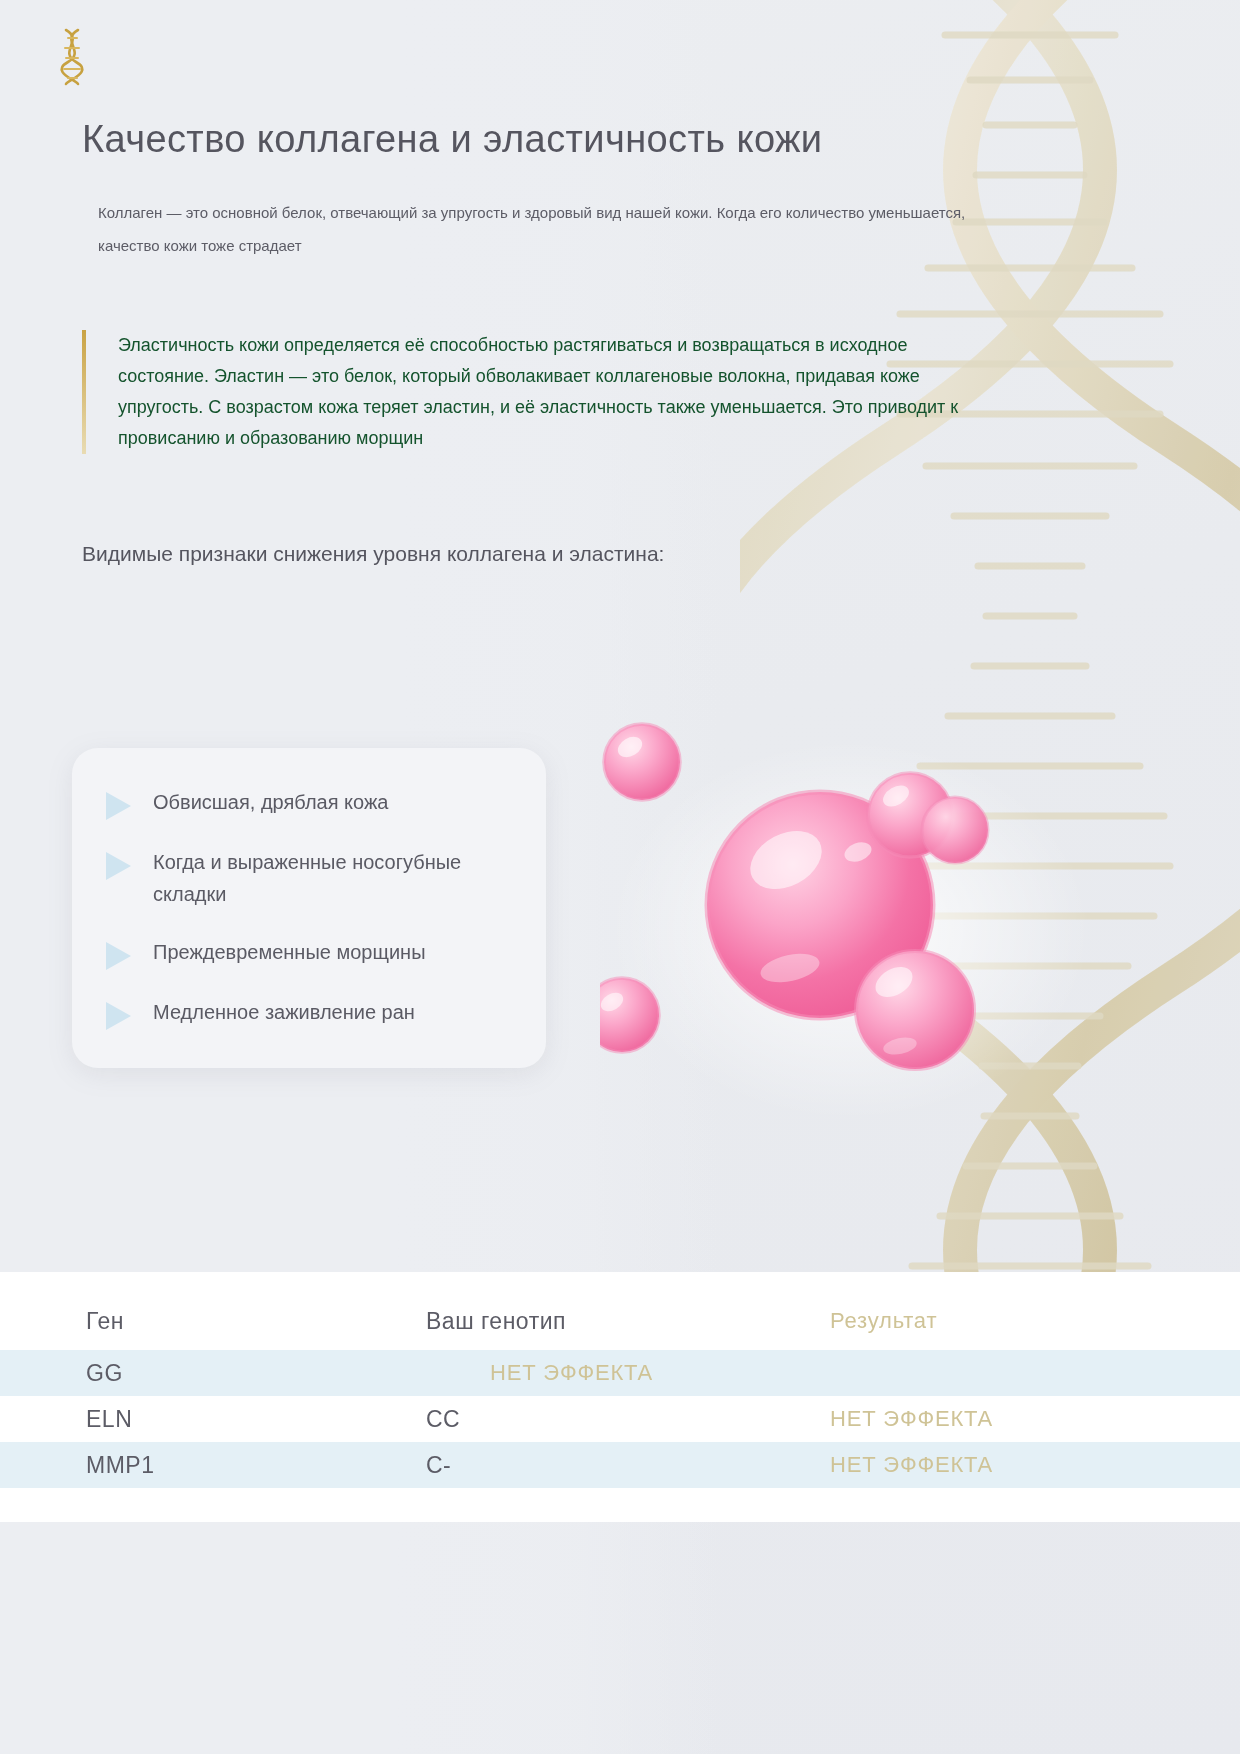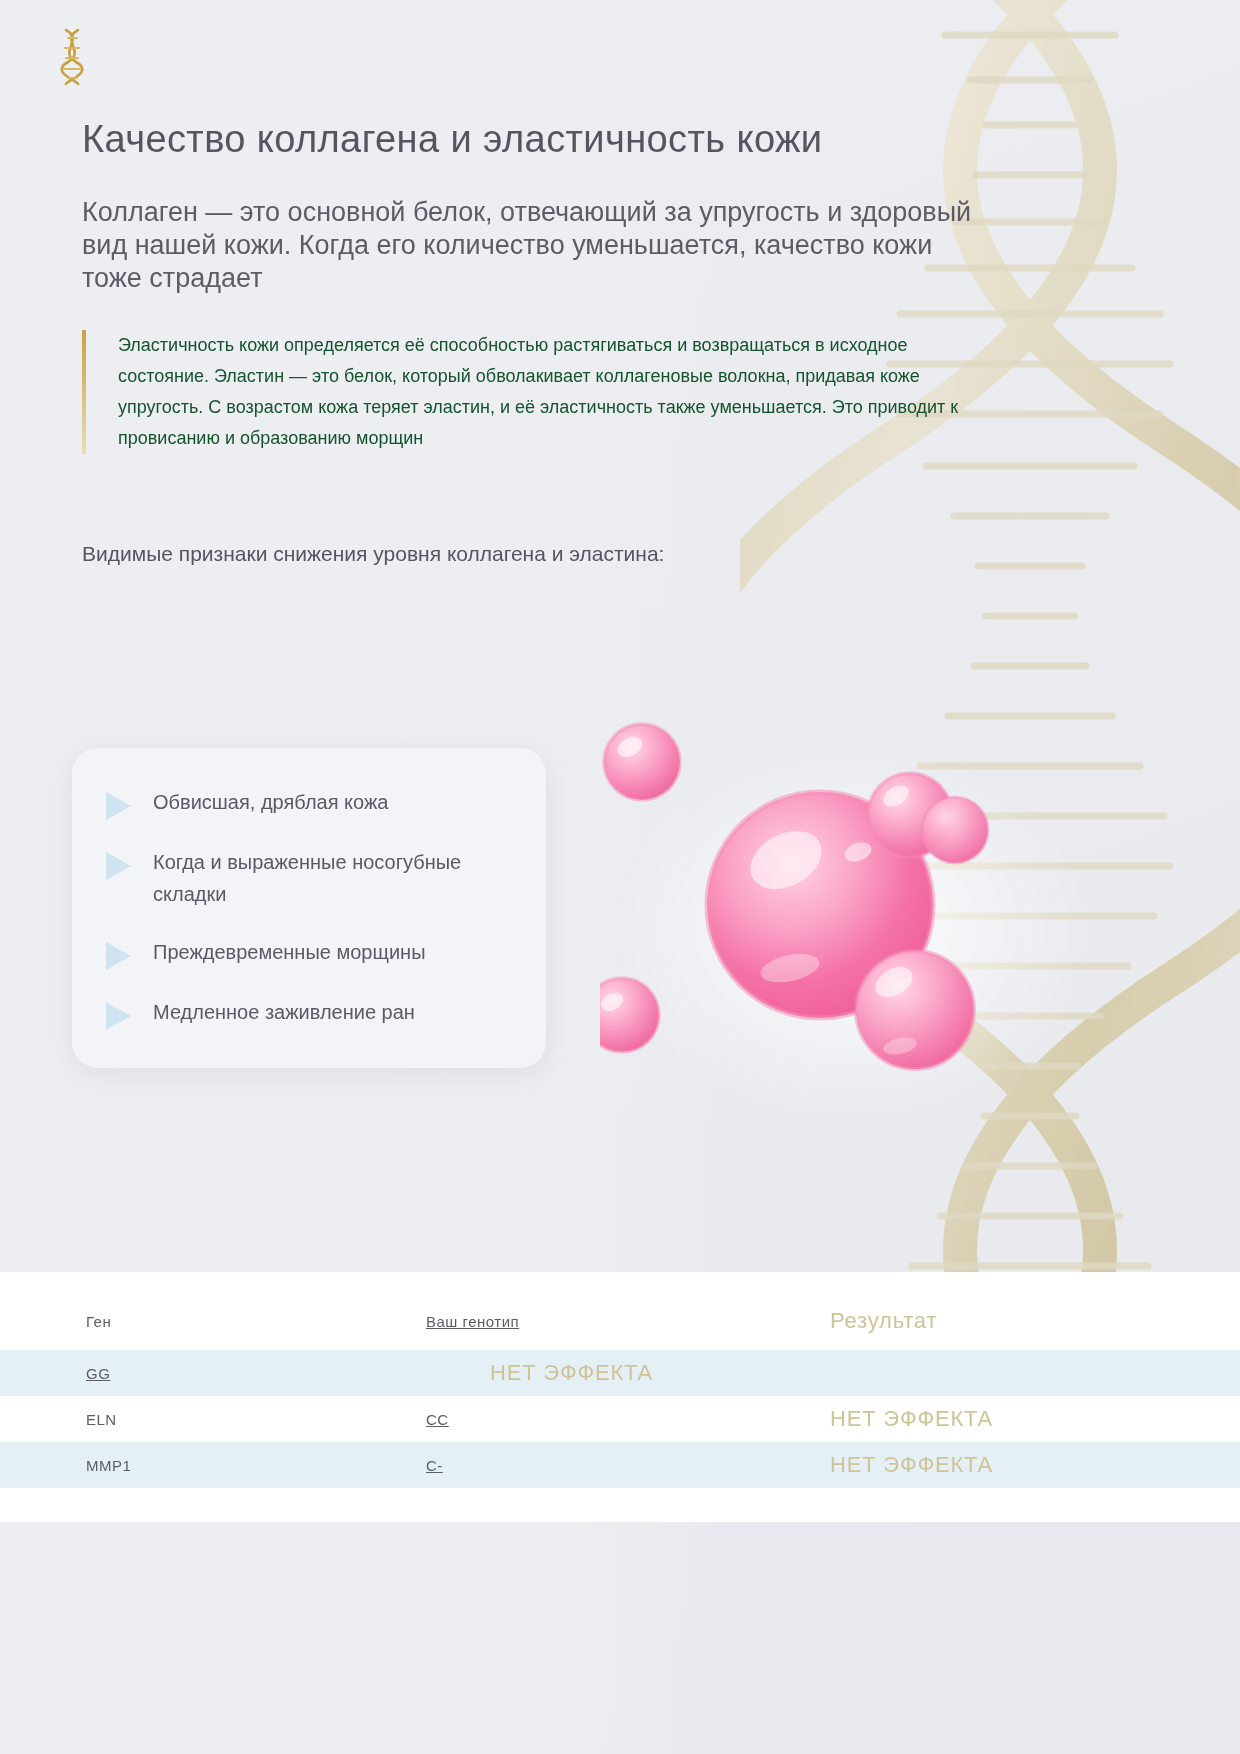--- a/index.html
+++ b/index.html
@@ -64,24 +64,24 @@
     top: 118px;
     font-size: 38px;
     font-weight: 400;
     color: #55555f;
     letter-spacing: .4px;
     white-space: nowrap;
   }
 
   .intro {
     position: absolute;
-    left: 82px;
+    left: 98px;
     top: 196px;
     width: 900px;
-    font-size: 27px;
+    font-size: 15px;
     line-height: 33px;
     color: #5c5c66;
     font-weight: 300;
   }
 
   .quote {
     position: absolute;
     left: 82px;
     top: 330px;
     width: 880px;
@@ -167,34 +167,34 @@
   .t-row {
     display: flex;
     align-items: center;
     height: 46px;
     padding: 0 86px;
   }
   .t-head { height: 58px; }
   .t-stripe { background: #e4f0f6; }
 
   .c-gene   { width: 340px; }
-  .c-geno   { width: 404px; text-decoration: underline; }
+  .c-geno   { width: 404px; }
   .c-result { flex: 1; }
 
   .t-head .c-gene,
   .t-head .c-geno,
   .t-head .c-result {
     font-size: 27px;
     color: #54545e;
     font-weight: 400;
   }
 
   .t-row .c-gene,
   .t-row .c-geno {
-    font-size: 15px;
+    font-size: 23px;
     color: #5c5c66;
     font-weight: 300;
     letter-spacing: .5px;
   }
 
   .t-row .c-result {
     font-size: 22px;
     color: #cfc396;
     font-weight: 300;
     letter-spacing: .8px;

